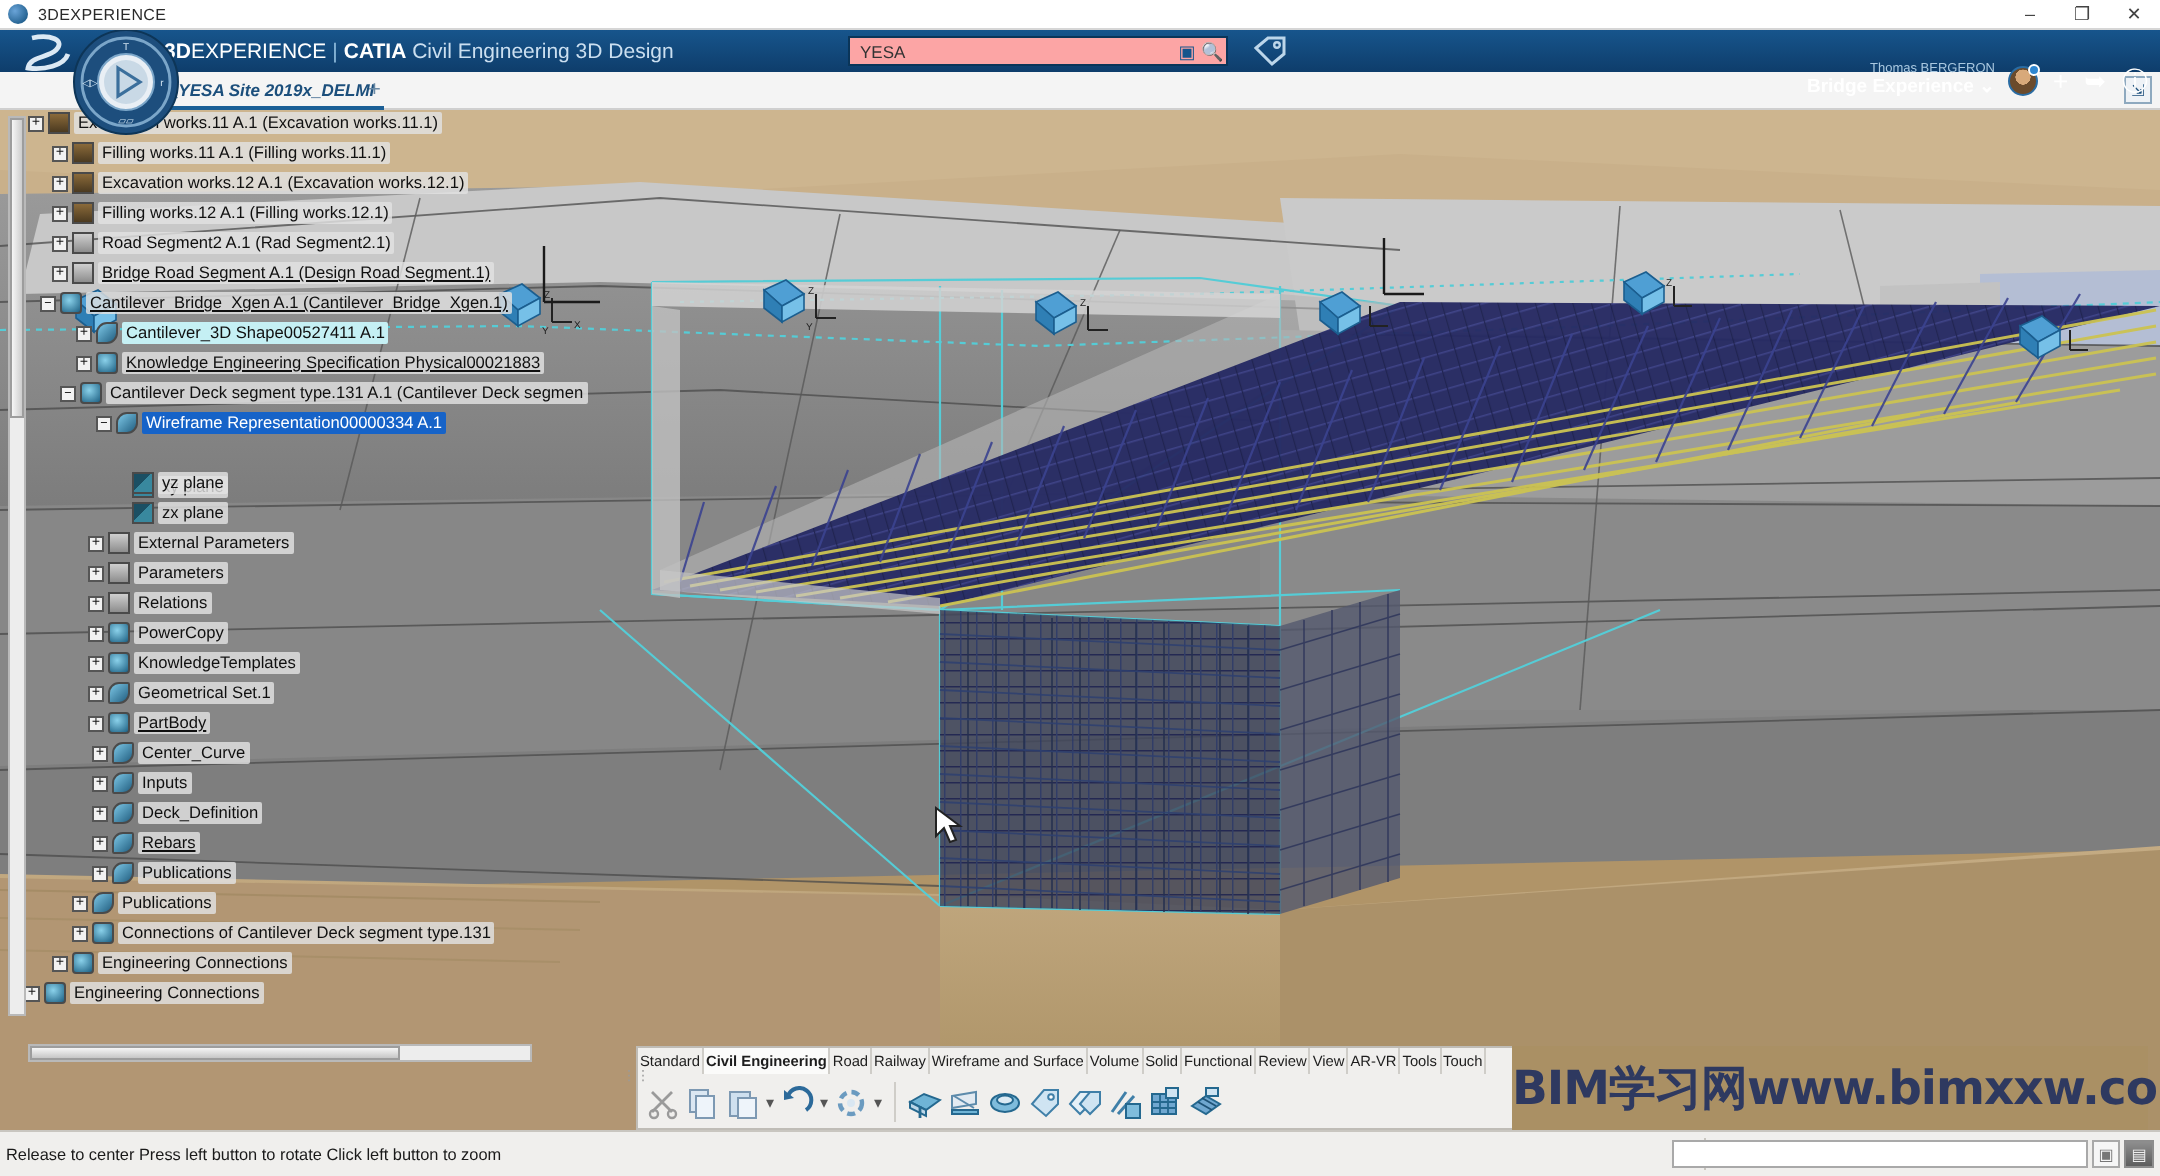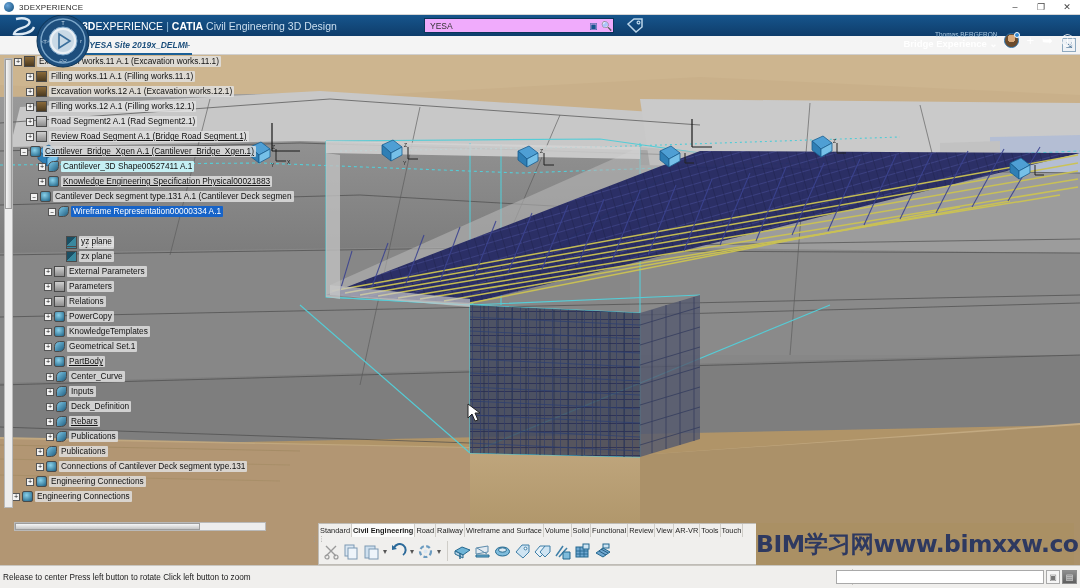--- a/index.html
+++ b/index.html
@@ -39,21 +39,21 @@
   .ds-logo svg { position: absolute; left: 0; top: 1px; }
   .brandtitle {
     font-size: 10.5px; color: #fff; margin-left: 44px; white-space: nowrap;
   }
   .brandtitle b { font-weight: bold; margin-top: 12px; }
   .brandtitle .sep { color: #8fbcdd; margin: 0 3px; font-weight: normal; }
   .brandtitle .sub { color: #cbdff0; font-weight: normal; }
 
   .searchwrap {
     position: absolute; left: 424px; top: 18px; width: 190px; height: 15px;
-    background: #f0abfc; display: flex; align-items: center;
+    background: #fca5a5; display: flex; align-items: center;
     border: 1px solid #0a3559; z-index: 56;
   }
   .searchwrap input {
     flex: 1; border: 0; outline: none; font-size: 8.5px; padding-left: 5px;
     font-family: "Liberation Sans", sans-serif; color: #333; background: transparent;
   }
   .searchwrap .s-icon {
     width: 13px; height: 13px; display: flex; align-items: center;
     justify-content: center; color: #15558c; font-size: 9px;
   }
@@ -544,21 +544,21 @@
         <div class="tlabel">Filling works.12 A.1 (Filling works.12.1)</div>
       </div>
       <div class="trow" style="top: 60px; left: 26px;">
         <div class="tplus">+</div>
         <div class="tico ic-sq ic-grey"></div>
         <div class="tlabel">Road Segment2 A.1 (Rad Segment2.1)</div>
       </div>
       <div class="trow" style="top: 75px; left: 26px;">
         <div class="tplus">+</div>
         <div class="tico ic-sq ic-grey"></div>
-        <div class="tlabel ul">Review Road Segment A.1 (Bridge Road Segment.1)</div>
+        <div class="tlabel ul">Bridge Road Segment A.1 (Design Road Segment.1)</div>
       </div>
       <div class="trow" style="top: 90px; left: 20px;">
         <div class="tplus">–</div>
         <div class="tico ic-sq ic-earth"></div>
         <div class="tlabel ul">Cantilever_Bridge_Xgen A.1 (Cantilever_Bridge_Xgen.1)</div>
       </div>
       <div class="trow" style="top: 105px; left: 38px;">
         <div class="tplus">+</div>
         <div class="tico ic-sq ic-leaf"></div>
         <div class="tlabel hi">Cantilever_3D Shape00527411 A.1</div>

